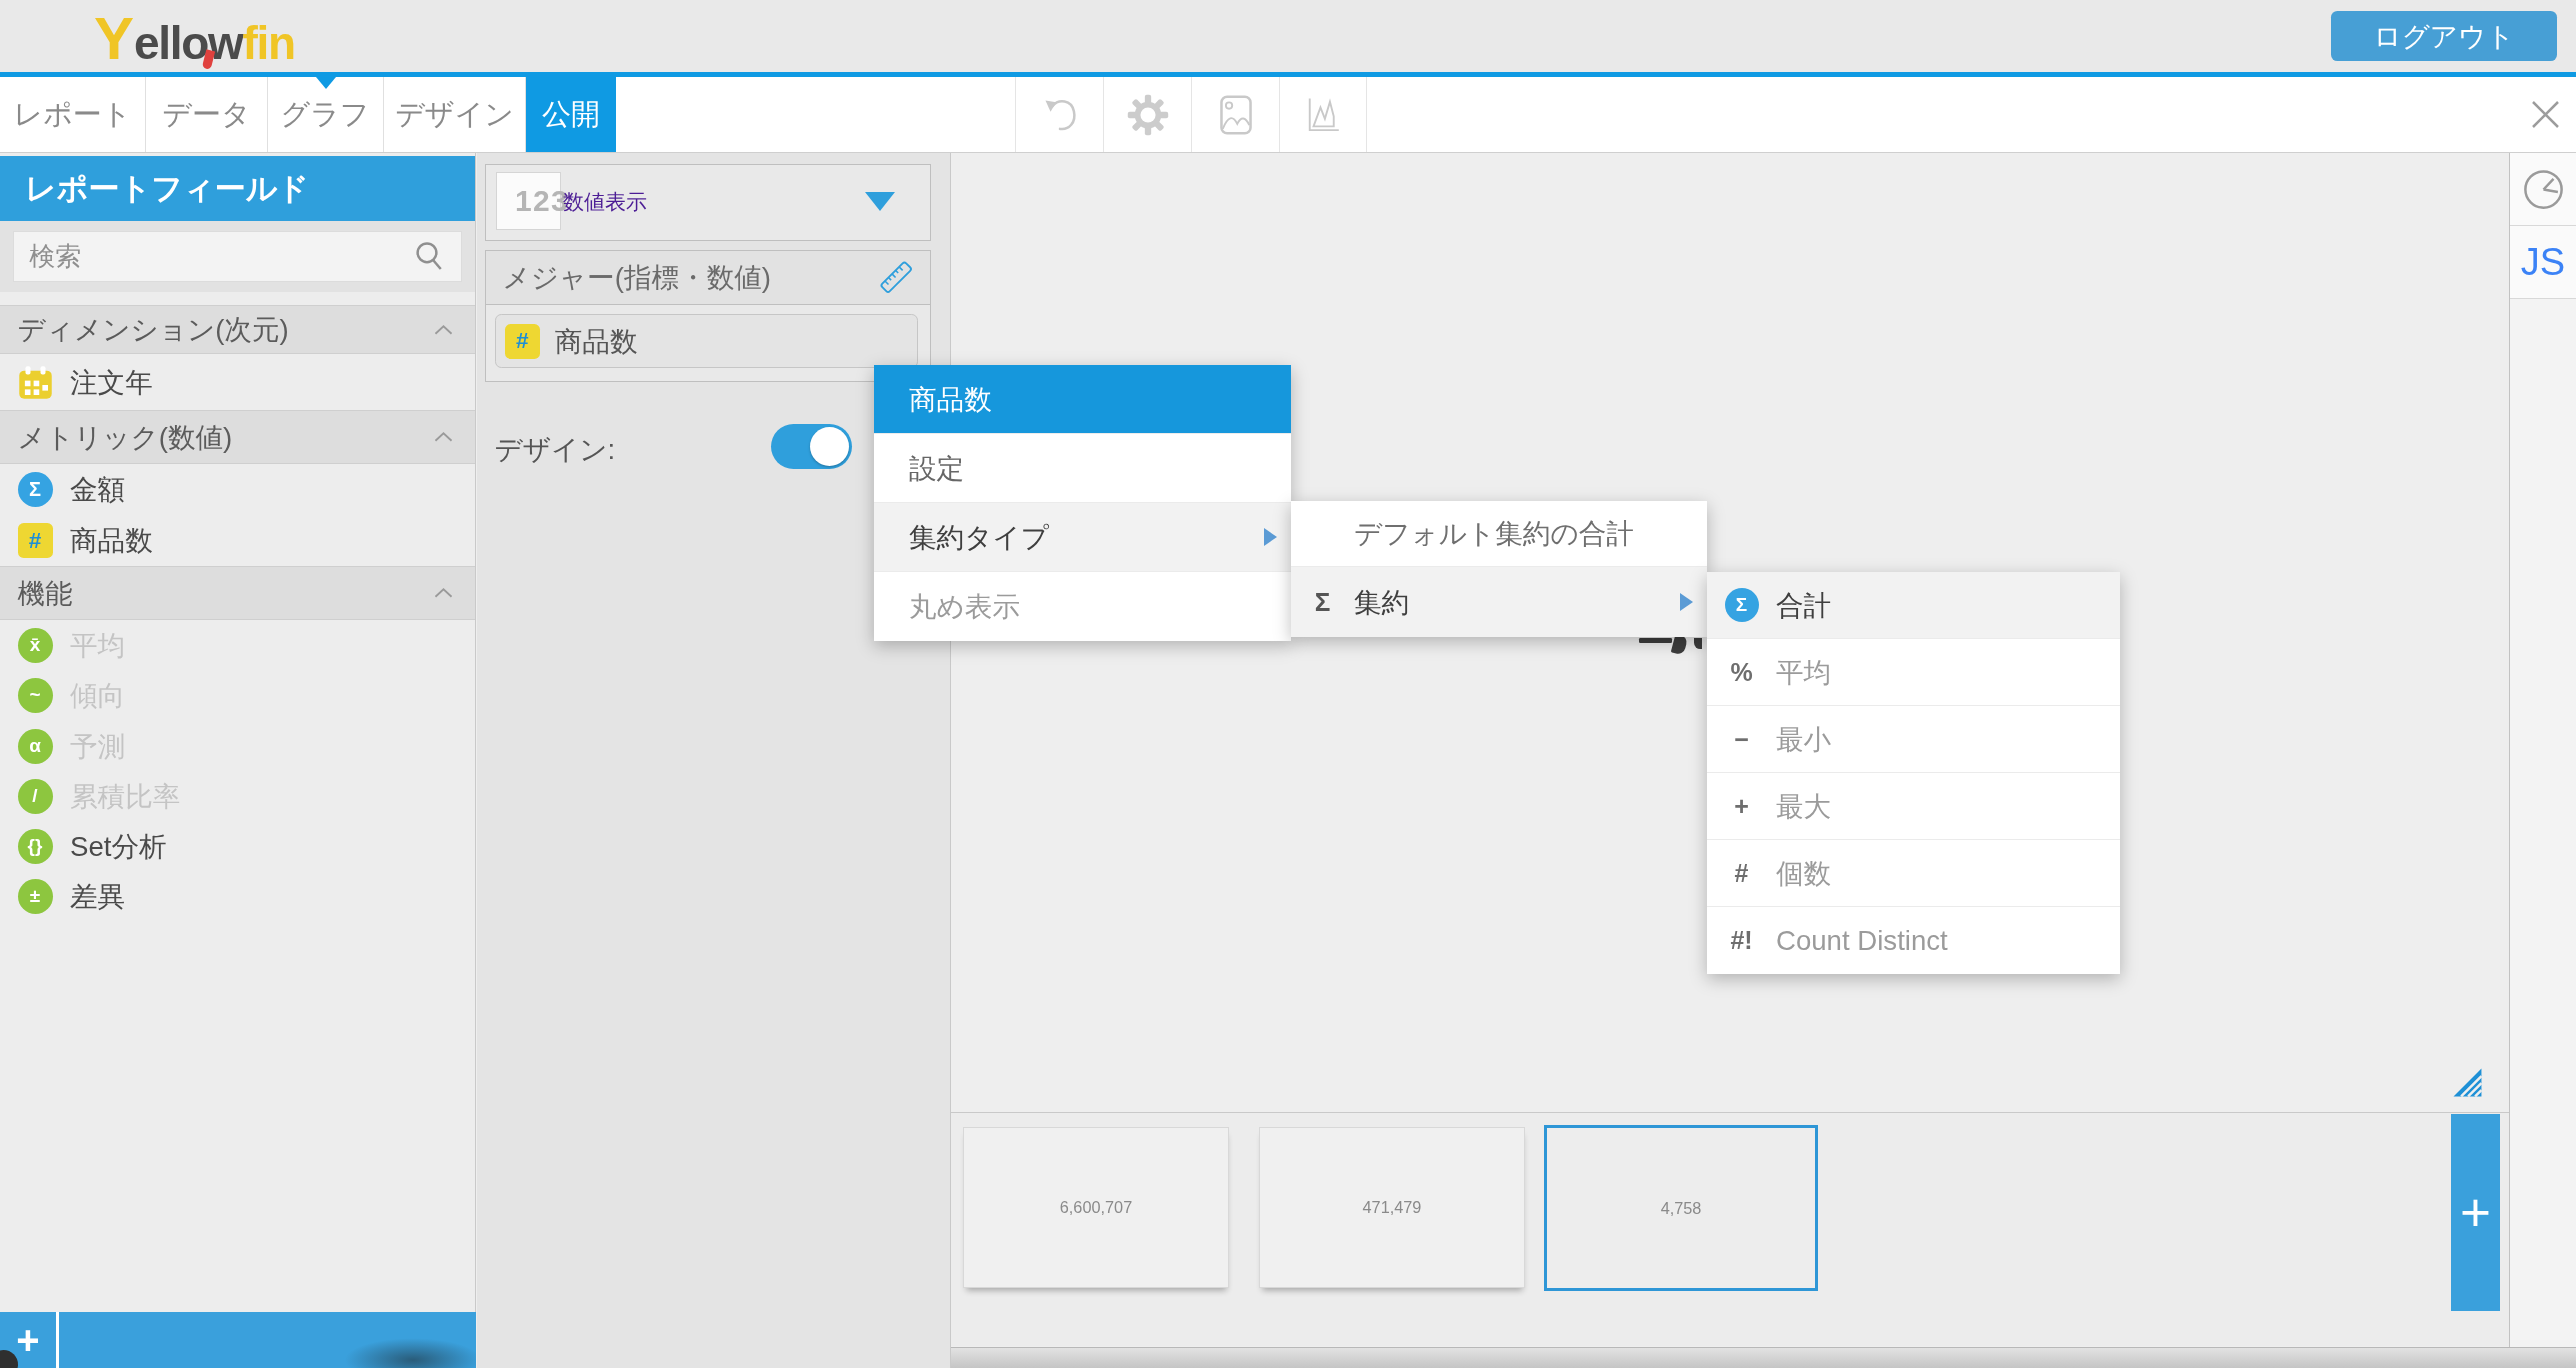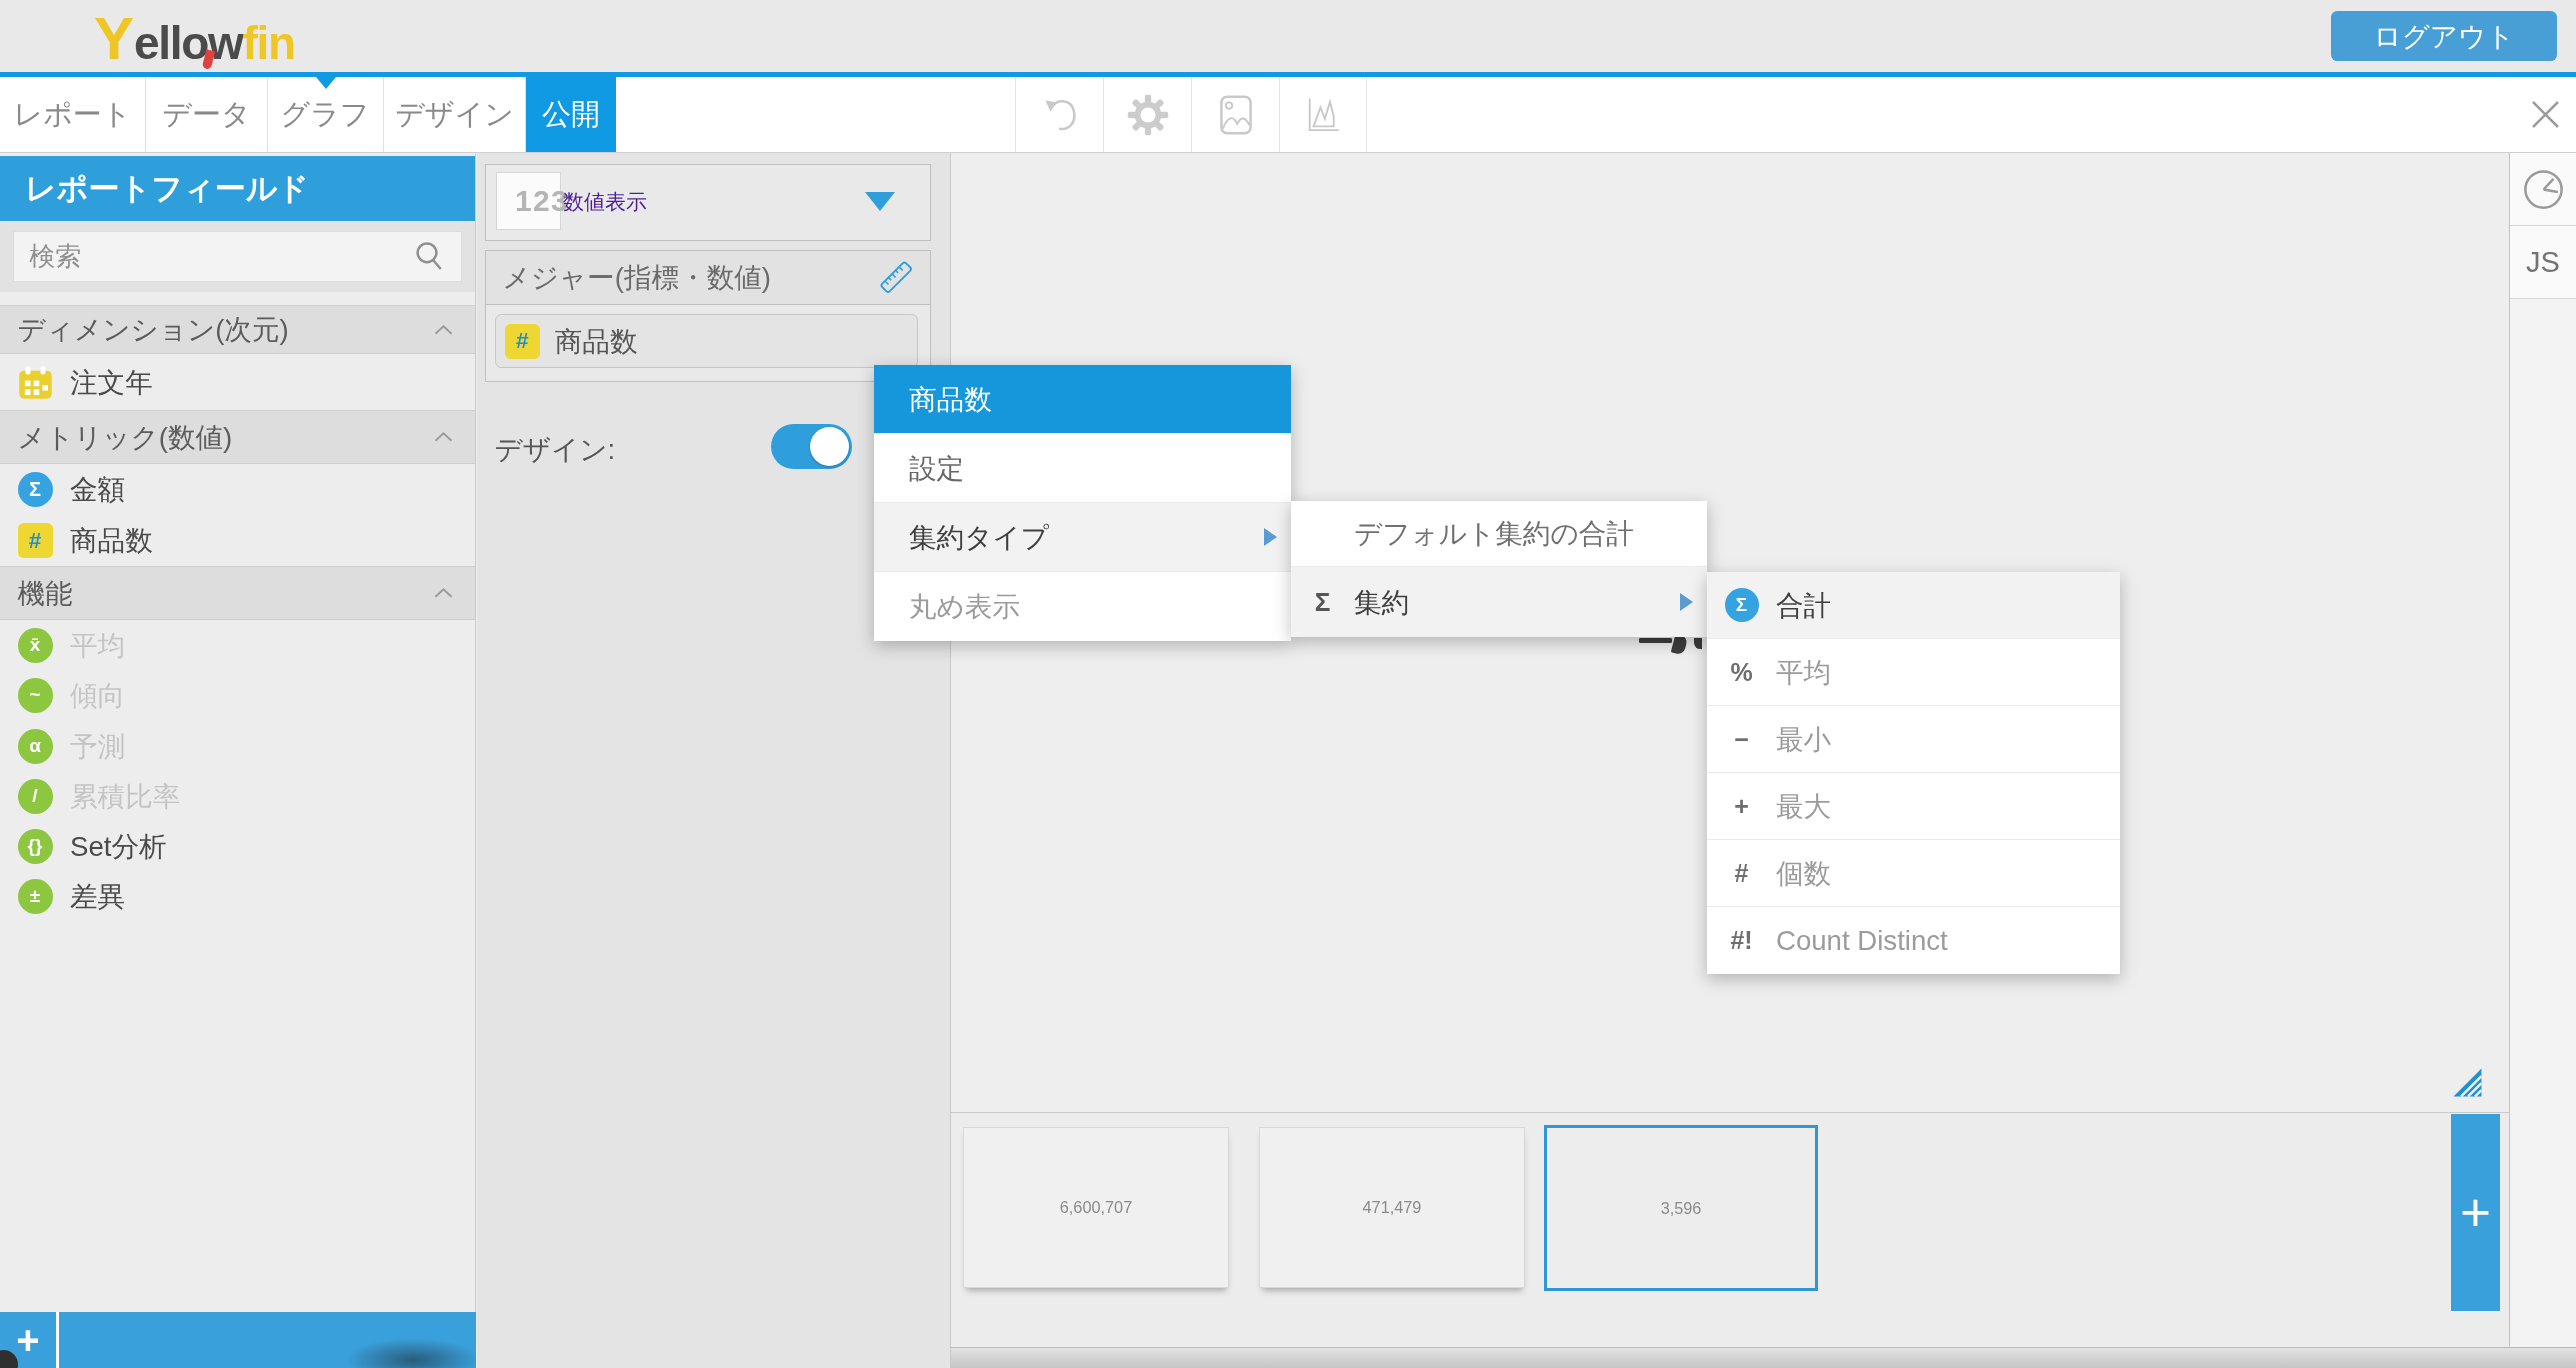--- a/index.html
+++ b/index.html
@@ -85,21 +85,21 @@
   .scrollstrip{position:absolute;left:951px;top:1347px;width:1625px;height:21px;
                background:linear-gradient(#e2e2e2,#c5c5c5);border-top:1.3px solid #b8b8b8;box-sizing:border-box;z-index:4;}
   
   .frag{position:absolute;background:#3d3d3d;z-index:5;}
   .frag-bar{left:1639px;top:638px;width:33px;height:5px;border-radius:1.3px;}
   .frag-comma{left:1673px;top:635px;width:12.5px;height:19px;border-radius:2.5px 7.5px 7.5px 1.3px;transform:rotate(15deg);}
   .frag-tip{left:1694px;top:638px;width:8.1px;height:11.3px;border-radius:0 0 0 6.3px;}
   
   .rail{position:absolute;left:2509px;top:153px;width:67px;height:1215px;background:#f3f3f3;border-left:1.3px solid #c2c2c2;box-sizing:border-box;}
   .rail-cell{height:73px;background:#fafafa;border-bottom:1.3px solid #d8d8d8;display:flex;align-items:center;justify-content:center;
-             color:#737373;font-size:29px;cursor:pointer;box-sizing:border-box;}
+             color:#3b82f6;font-size:38px;cursor:pointer;box-sizing:border-box;}
   
   .menu{position:absolute;background:#fff;box-shadow:0 5px 16.3px rgba(0,0,0,.25);z-index:10;}
   .m-row{position:relative;display:flex;align-items:center;font-size:27.6px;color:#666;
          border-bottom:1.3px solid #ebebeb;box-sizing:border-box;padding-left:35px;cursor:pointer;}
   .m-row:last-child{border-bottom:none;}
   .m-head{background:#1697dc;color:#fff;}
   .m-hover{background:#f2f2f2;color:#3f3f3f;}
   .m-dim{color:#9b9b9b;}
   .m-arrow{position:absolute;right:13.8px;top:50%;transform:translateY(-50%);width:0;height:0;
            border-top:9.4px solid transparent;border-bottom:9.4px solid transparent;border-left:13px solid #5b9bd5;}
@@ -302,21 +302,21 @@
       <path d="M16 48 L48 16 M27 48 L48 27 M38 48 L48 38" stroke="#eeeeee" stroke-width="4"></path>
     </svg>
     <div class="thumbstrip">
       <div class="card" style="left:12px;top:14.4px;">
         <span>6,600,707</span>
       </div>
       <div class="card" style="left:308px;top:14.4px;">
         <span>471,479</span>
       </div>
       <div class="card selected" style="left:593px;top:12px;width:274px;height:166px;">
-        <span>3,596</span>
+        <span>4,758</span>
       </div>
     </div>
     <div class="plusbtn">+</div>
   </div>
 
   <div class="frag frag-bar"></div>
   <div class="frag frag-comma"></div>
   <div class="frag frag-tip"></div>
 
   <div class="rail">

